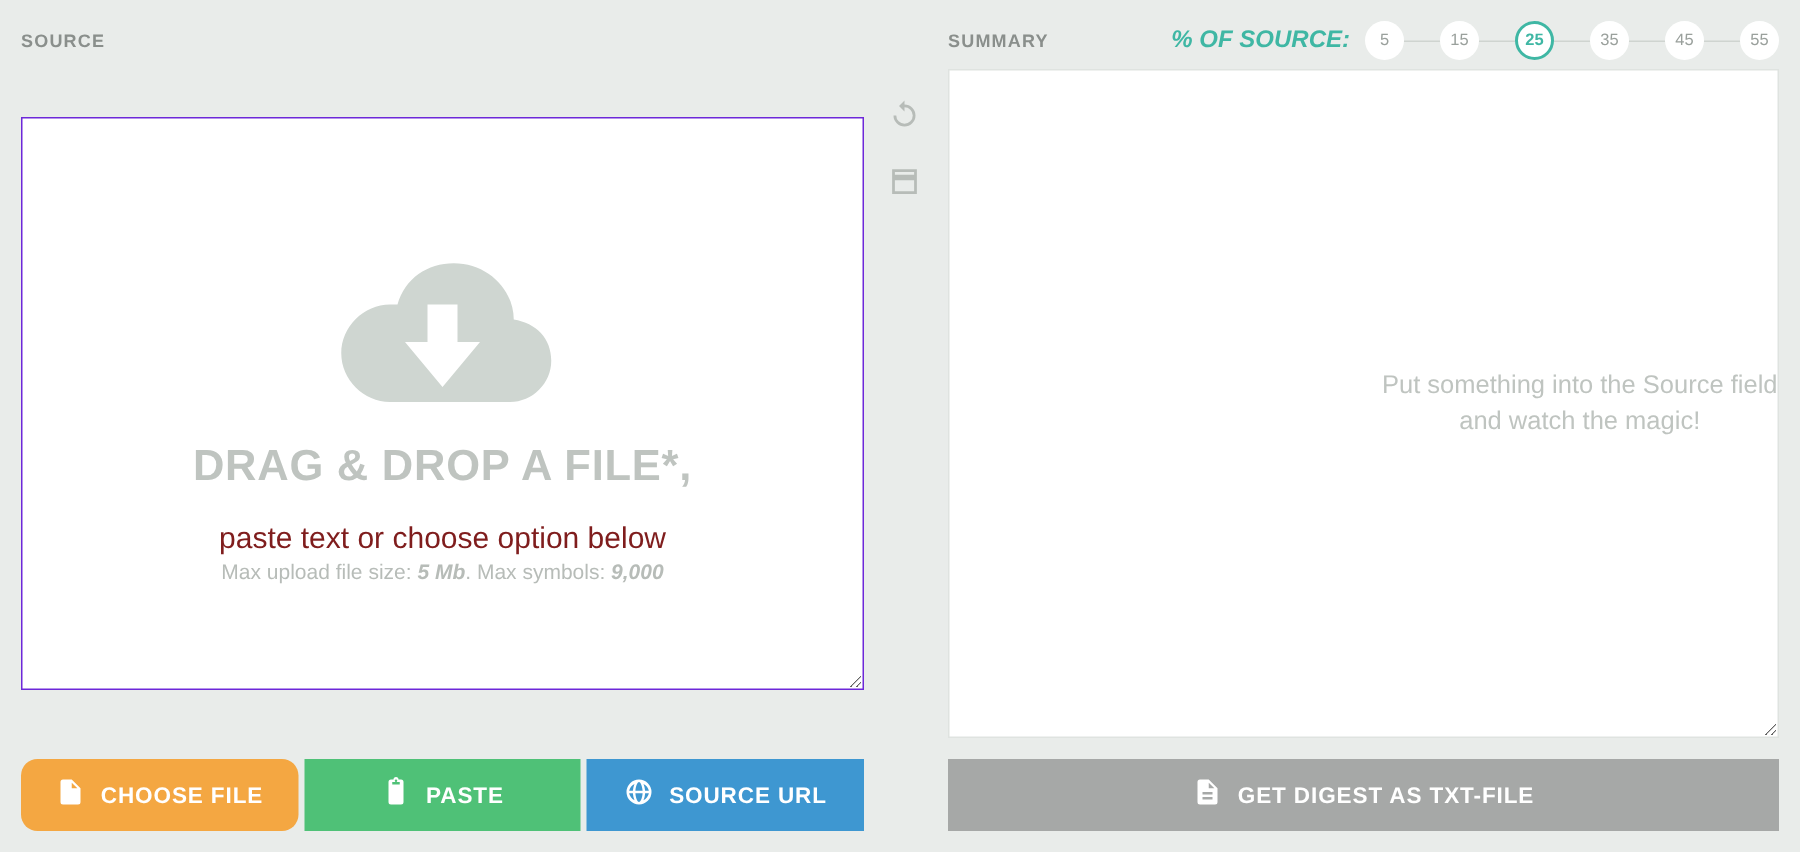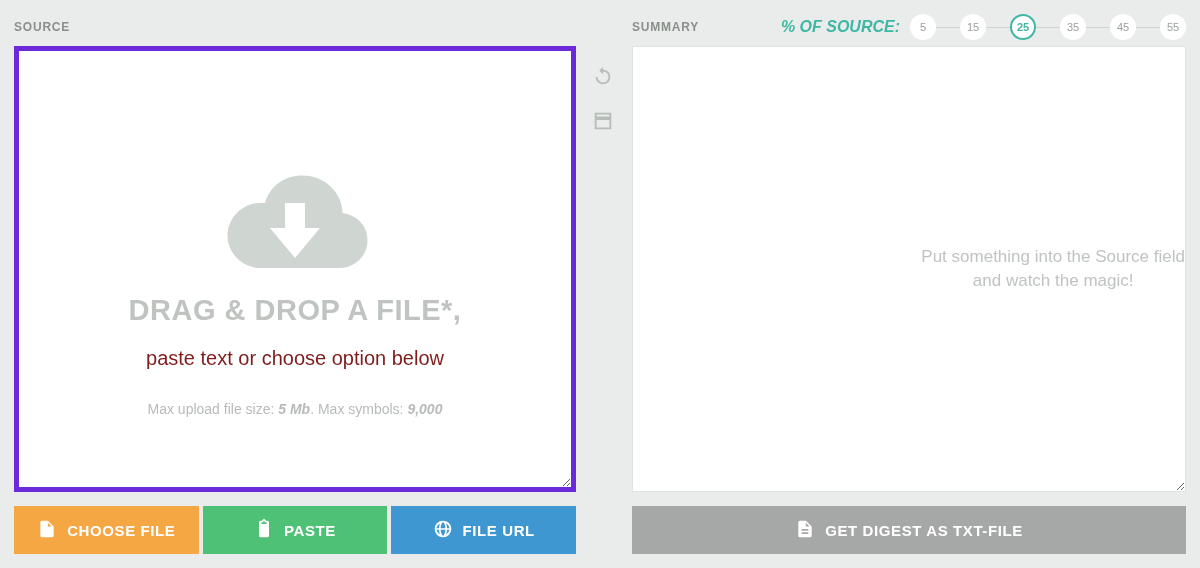--- a/index.html
+++ b/index.html
@@ -13,21 +13,21 @@
     .container {
       display: flex;
       gap: 12px;
       padding: 14px;
       height: 100%;
     }
     .panel {
       display: flex;
       flex-direction: column;
     }
-    .left-panel { width: 562px; }
+    .left-panel { width: 562px; gap: 32px; }
     .mid-controls { width: 32px; padding-top: 50px; }
     .right-panel { flex: 1; }
 
     .header-row {
       display: flex;
       align-items: center;
       height: 26px;
       margin-bottom: 6px;
     }
     .panel-label {
@@ -67,21 +67,21 @@
       font-weight: 600;
     }
     .pct-line {
       width: 24px; height: 1px;
       background: #cfd4d0;
     }
 
     .dropzone {
       flex: 1;
       background: #ffffff;
-      border: 5px solid #6d28d9;
+      border: 1px solid #6d28d9;
       position: relative;
       display: flex;
       flex-direction: column;
       align-items: center;
       justify-content: center;
       resize: both;
       overflow: hidden;
     }
     .dz-heading {
       font-size: 29px;
@@ -134,21 +134,21 @@
       align-items: center;
       justify-content: center;
       gap: 10px;
       color: #ffffff;
       font-size: 15px;
       font-weight: 600;
       letter-spacing: 0.6px;
       cursor: pointer;
       border: none;
     }
-    .btn-orange { background: #f4a742; }
+    .btn-orange { background: #f4a742; border-radius: 11px; }
     .btn-green  { background: #4fc177; }
     .btn-blue   { background: #3e97d1; }
     .btn-gray   { background: #a6a8a7; }
 
     .btn svg { width: 20px; height: 20px; fill: #ffffff; }
     .btn-gray svg { fill: #ffffff; }
 
     .mid-btn {
       width: 30px; height: 30px;
       display: flex;
@@ -201,21 +201,21 @@
             </svg>
         </span>
         <span>PASTE</span>
       </button>
       <button class="btn btn-blue">
         <span>
           <svg viewBox="0 0 24 24">
               <path d="M12 2a10 10 0 1 0 10 10A10 10 0 0 0 12 2zm7.9 9h-3a16 16 0 0 0-1.3-5.5A8 8 0 0 1 19.9 11zM12 4c1 0 2.5 2.5 2.9 7H9.1C9.5 6.5 11 4 12 4zM8.4 5.5A16 16 0 0 0 7.1 11h-3a8 8 0 0 1 4.3-5.5zM4.1 13h3a16 16 0 0 0 1.3 5.5A8 8 0 0 1 4.1 13zM12 20c-1 0-2.5-2.5-2.9-7h5.8c-.4 4.5-1.9 7-2.9 7zm3.6-1.5A16 16 0 0 0 16.9 13h3a8 8 0 0 1-4.3 5.5z"></path>
             </svg>
         </span>
-        <span>FILE URL</span>
+        <span>SOURCE URL</span>
       </button>
     </div>
   </div>
 
   <div class="mid-controls">
     <div class="mid-btn">
       <span>
         <svg viewBox="0 0 24 24">
             <path d="M12 4V1L8 5l4 4V6a6 6 0 1 1-6 6H4a8 8 0 1 0 8-8z"></path>
           </svg>

